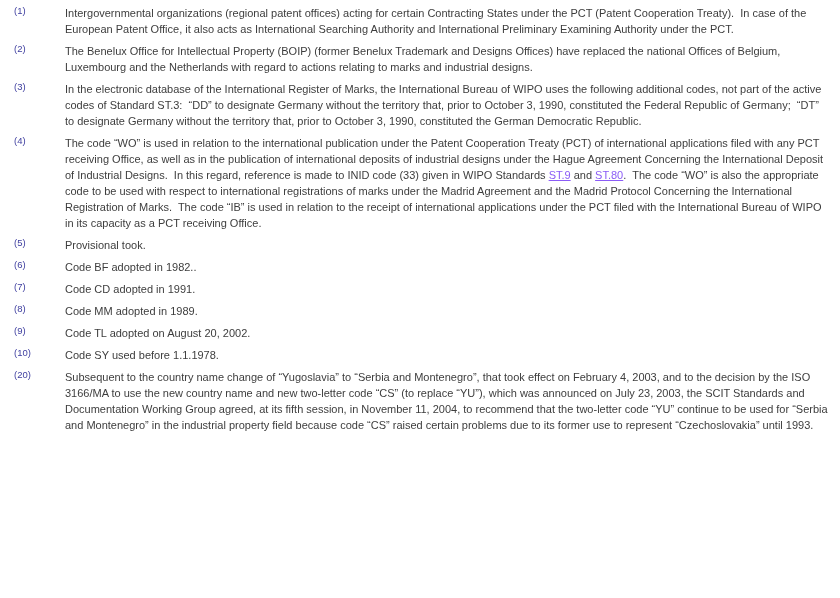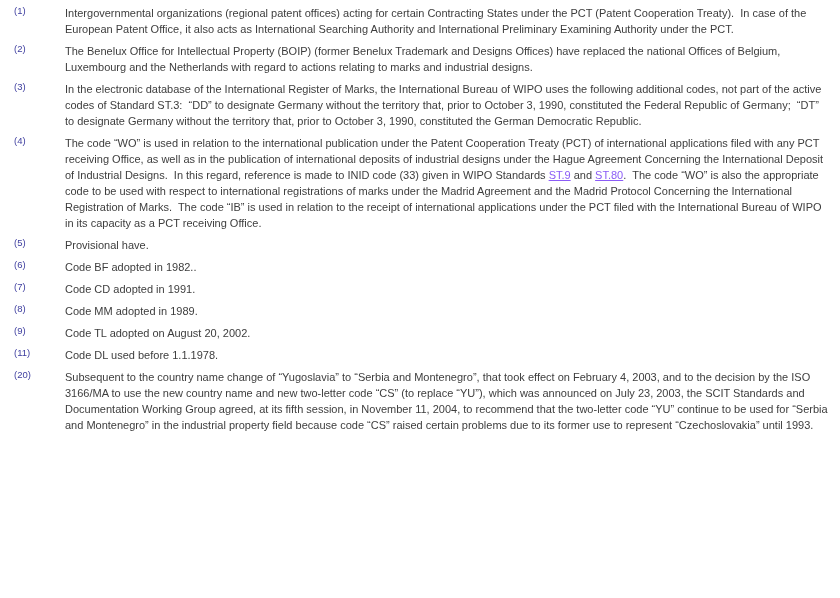--- a/index.html
+++ b/index.html
@@ -67,21 +67,21 @@
     <div class="fn-text">In the electronic database of the International Register of Marks, the International Bureau of WIPO uses the following additional codes, not part of the active codes of Standard ST.3:  “DD” to designate Germany without the territory that, prior to October 3, 1990, constituted the Federal Republic of Germany;  “DT” to designate Germany without the territory that, prior to October 3, 1990, constituted the German Democratic Republic.</div>
   </div>
 
   <div class="footnote">
     <span class="marker">(4)</span>
     <div class="fn-text"><span>The code “WO” is used in relation to the international publication under the Patent Cooperation Treaty (PCT) of international applications filed with any PCT receiving Office, as well as in the publication of international deposits of industrial designs under the Hague Agreement Concerning the International Deposit of Industrial Designs.  In this regard, reference is made to INID code (33) given in WIPO Standards </span><a href="#" class="doc-link">ST.9</a><span> and </span><a href="#" class="doc-link">ST.80</a><span>.  The code “WO” is also the appropriate code to be used with respect to international registrations of marks under the Madrid Agreement and the Madrid Protocol Concerning the International Registration of Marks.  The code “IB” is used in relation to the receipt of international applications under the PCT filed with the International Bureau of WIPO in its capacity as a PCT receiving Office.</span></div>
   </div>
 
   <div class="footnote">
     <span class="marker">(5)</span>
-    <div class="fn-text">Provisional have.</div>
+    <div class="fn-text">Provisional took.</div>
   </div>
 
   <div class="footnote">
     <span class="marker">(6)</span>
     <div class="fn-text">Code BF adopted in 1982..</div>
   </div>
 
   <div class="footnote">
     <span class="marker">(7)</span>
     <div class="fn-text">Code CD adopted in 1991.</div>
@@ -90,24 +90,24 @@
   <div class="footnote">
     <span class="marker">(8)</span>
     <div class="fn-text">Code MM adopted in 1989.</div>
   </div>
 
   <div class="footnote">
     <span class="marker">(9)</span>
     <div class="fn-text">Code TL adopted on August 20, 2002.</div>
   </div>
 
+  <div class="footnote">
+    <span class="marker">(10)</span>
+    <div class="fn-text">Code SY used before 1.1.1978.</div>
+  </div>
 
-  <div class="footnote">
-    <span class="marker">(11)</span>
-    <div class="fn-text">Code DL used before 1.1.1978.</div>
-  </div>
 
   <div class="footnote">
     <span class="marker">(20)</span>
     <div class="fn-text">Subsequent to the country name change of “Yugoslavia” to “Serbia and Montenegro”, that took effect on February 4, 2003, and to the decision by the ISO 3166/MA to use the new country name and new two-letter code “CS” (to replace “YU”), which was announced on July 23, 2003, the SCIT Standards and Documentation Working Group agreed, at its fifth session, in November 11, 2004, to recommend that the two-letter code “YU” continue to be used for “Serbia and Montenegro” in the industrial property field because code “CS” raised certain problems due to its former use to represent “Czechoslovakia” until 1993.</div>
   </div>
 
 </div>
 
 </body></html>

